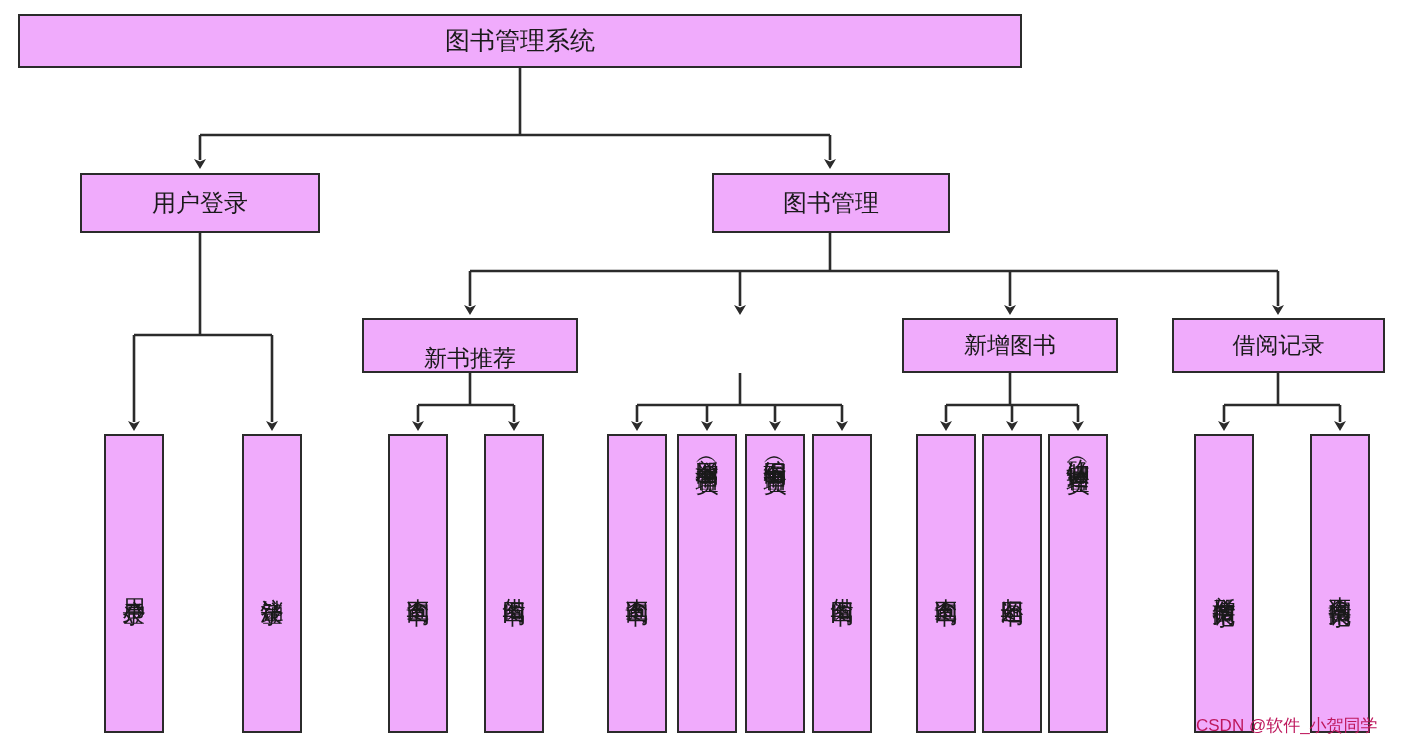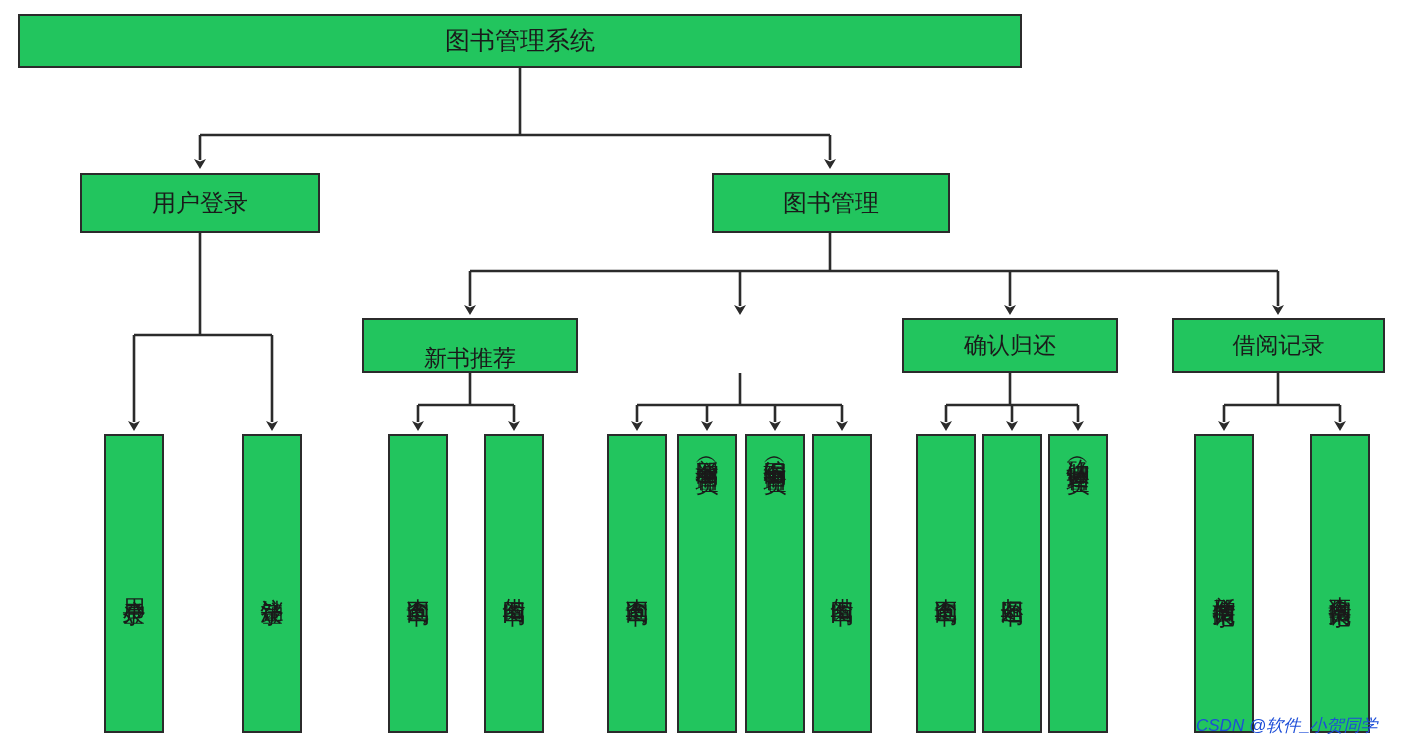--- a/index.html
+++ b/index.html
@@ -21,21 +21,21 @@
     position: absolute;
     left: 0;
     top: 0;
     width: 1405px;
     height: 747px;
   }
   .node {
     position: absolute;
     box-sizing: border-box;
     border: 2px solid #2b2b2b;
-    background: #22c55e;
+    background: #f0abfc;
     display: flex;
     align-items: center;
     justify-content: center;
     color: #1a1a1a;
     z-index: 2;
   }
   .node.root { font-size: 25px; }
   .node.tier2 { font-size: 24px; }
   .node.tier3 { font-size: 23px; }
   .node .label-h {
@@ -57,24 +57,23 @@
   }
   .node.leaf.center-v {
     align-items: center;
     padding-top: 0;
   }
   .watermark {
     position: absolute;
     left: 1196px;
     top: 714px;
     font-size: 17px;
-    color: #1d4ed8;
+    color: #be185d;
     white-space: nowrap;
     z-index: 3;
-    font-style: italic;
   }
 </style>
 </head>
 <body>
 
 <div id="canvas">
 
   <svg id="edges" viewBox="0 0 1405 747">
     <defs>
       <marker id="arrow" markerWidth="10" markerHeight="12" refX="1" refY="6" orient="auto" markerUnits="userSpaceOnUse">
@@ -133,21 +132,21 @@
     <span class="label-h">用户登录</span>
   </div>
   <div class="node tier2" style="left:712px; top:173px; width:238px; height:60px;">
     <span class="label-h">图书管理</span>
   </div>
 
   <div class="node tier3" style="left:362px; top:318px; width:216px; height:55px;align-items:flex-end;">
     <span class="label-h">新书推荐</span>
   </div>
   <div class="node tier3" style="left:902px; top:318px; width:216px; height:55px;">
-    <span class="label-h">确认归还</span>
+    <span class="label-h">新增图书</span>
   </div>
   <div class="node tier3" style="left:1172px; top:318px; width:213px; height:55px;">
     <span class="label-h">借阅记录</span>
   </div>
 
   <div class="node leaf center-v" style="left:104px; top:434px; width:60px; height:299px;">
     <span class="label-v">用户登录</span>
   </div>
   <div class="node leaf center-v" style="left:242px; top:434px; width:60px; height:299px;">
     <span class="label-v">注销登录</span>

